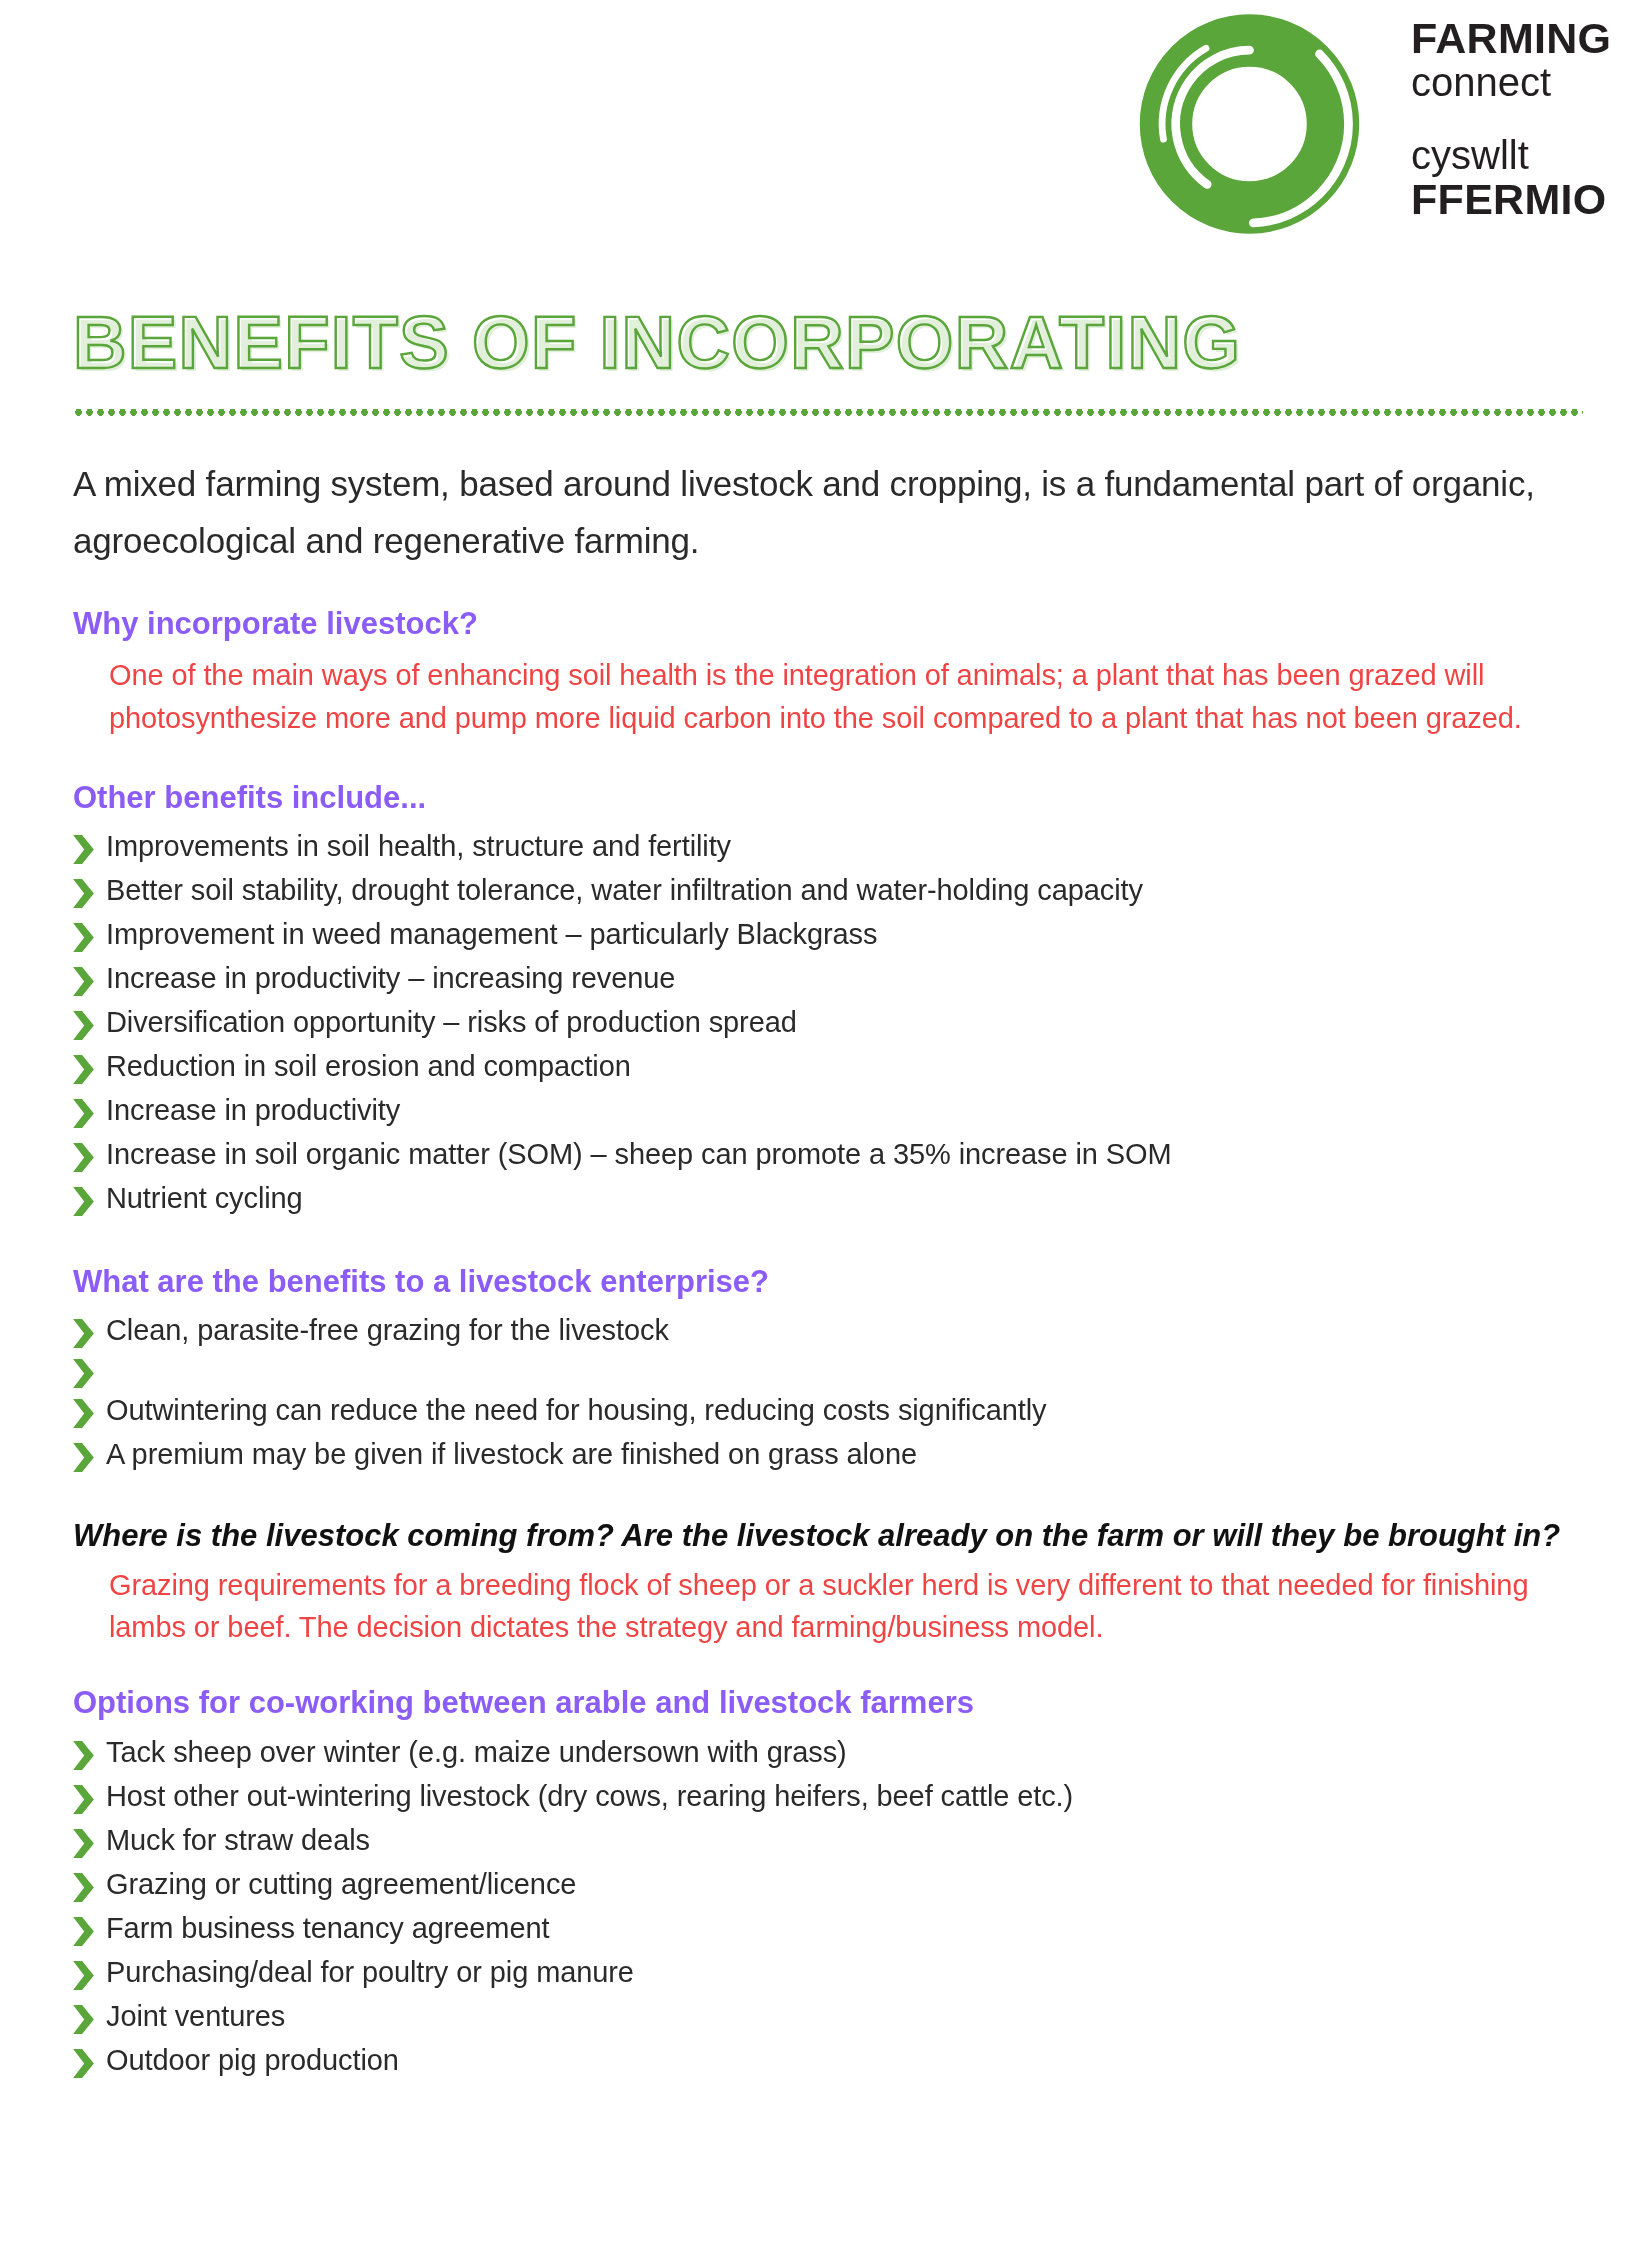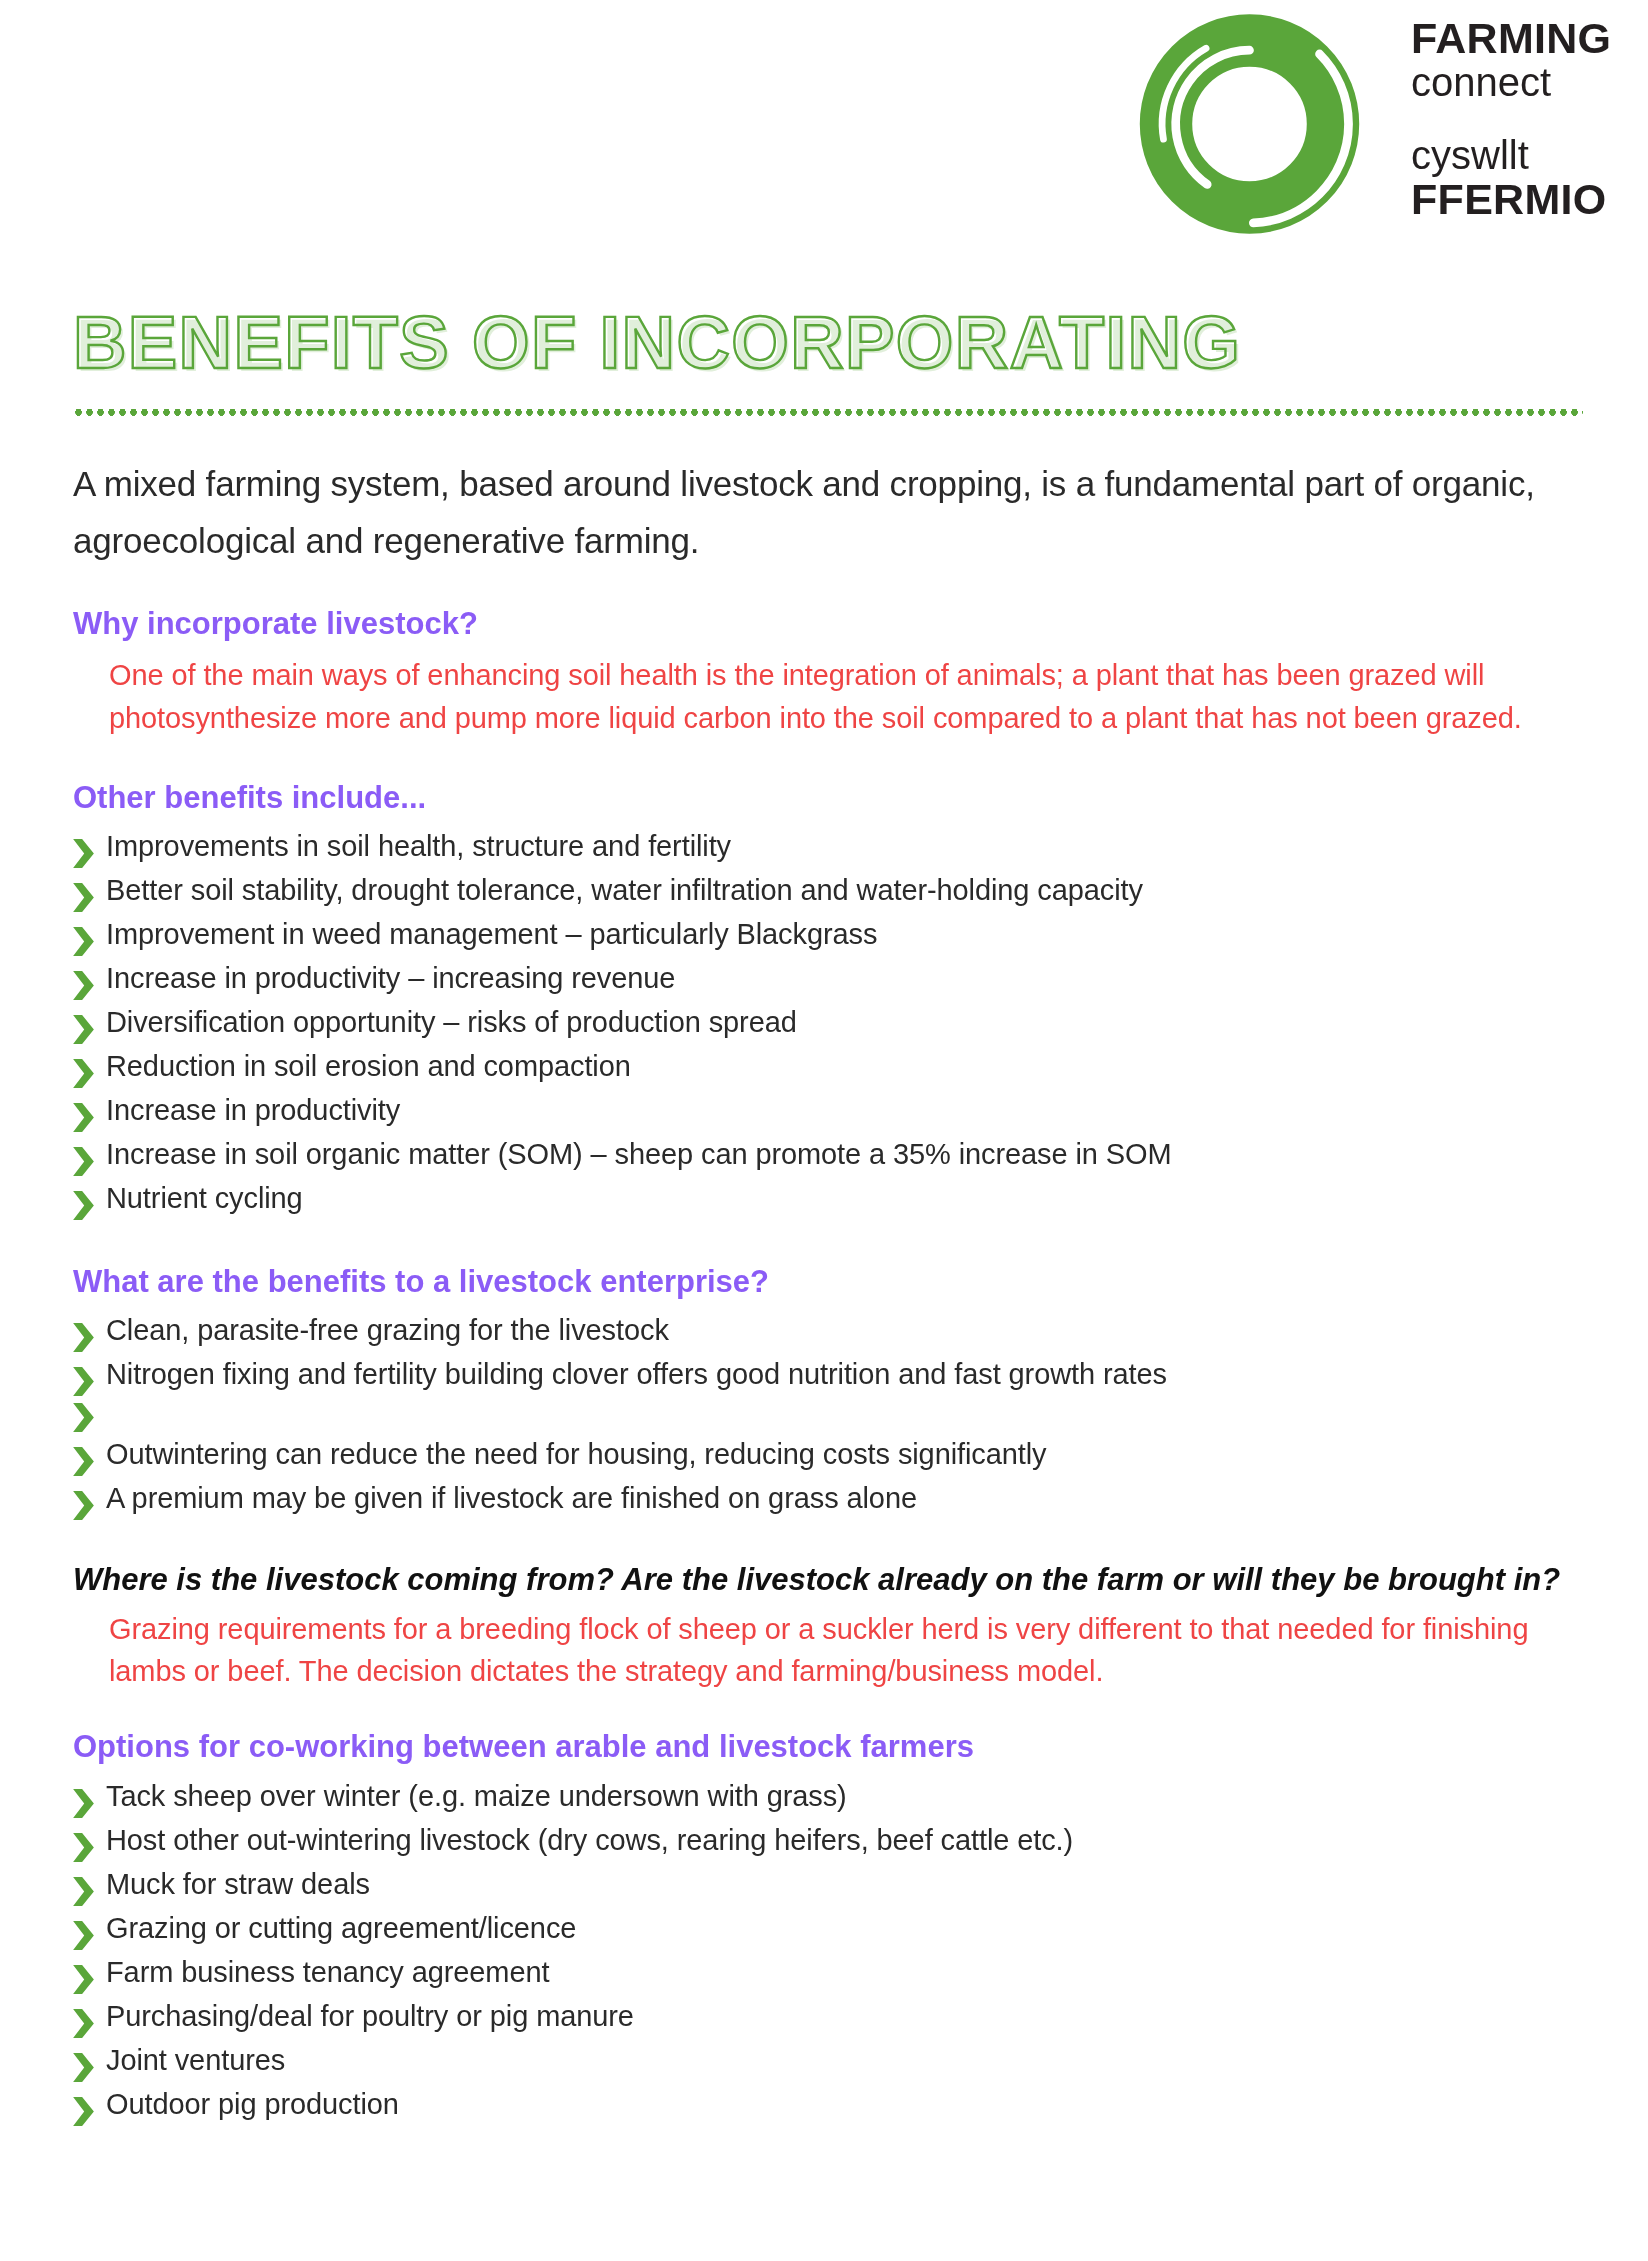--- a/index.html
+++ b/index.html
@@ -38,21 +38,21 @@
   .h-sec  { margin-top:36px; font-size:31px; line-height:38px; font-weight:bold; color:#8b5cf6; }
   .h-sec.mt-lg { margin-top:43px; }
   .h-sec.mt-md { margin-top:39px; }
   .h-italic { margin-top:41px; font-size:31px; line-height:38px; font-weight:bold; font-style:italic; color:#111; }
   .body-para { margin-top:11.2px; font-size:29px; line-height:43px; letter-spacing:-0.1px; color:#ef4444;margin-left:36px; }
   .body-para.tight { margin-top:8.4px; line-height:42px; }
 
   
   ul.bullets { list-style:none; margin:7px 0 0 0; padding:0; }
   ul.bullets.mt12 { margin-top:8.4px; }
-  li.bullet { display:flex; align-items:flex-end; }
+  li.bullet { display:flex; align-items:center; }
   li.bullet .chev { flex:0 0 21px; width:21px; height:29px; margin-top:7px; margin-right:12px; }
   li.bullet .btxt { font-size:29px; line-height:44px; letter-spacing:-0.1px; color:#2a2a2a; }
 </style>
 </head>
 <body>
 
 <div class="page">
 
   <div class="logo">
     <svg class="swirl" viewBox="0 0 120 120">
@@ -145,26 +145,20 @@
       <li class="bullet">
         <svg class="chev" viewBox="0 0 30 42">
             <polygon points="0,0 13,0 30,21 13,42 0,42 16,21" fill="#5aa63a"></polygon>
           </svg>
         <span class="btxt">Clean, parasite-free grazing for the livestock</span>
       </li>
       <li class="bullet">
         <svg class="chev" viewBox="0 0 30 42">
             <polygon points="0,0 13,0 30,21 13,42 0,42 16,21" fill="#5aa63a"></polygon>
           </svg>
-        <span class="btxt">Nitrogen fixing and fertility building clover offers good nutrition and fast growth rates</span>
-      </li>
-      <li class="bullet">
-        <svg class="chev" viewBox="0 0 30 42">
-            <polygon points="0,0 13,0 30,21 13,42 0,42 16,21" fill="#5aa63a"></polygon>
-          </svg>
       </li>
       <li class="bullet">
         <svg class="chev" viewBox="0 0 30 42">
             <polygon points="0,0 13,0 30,21 13,42 0,42 16,21" fill="#5aa63a"></polygon>
           </svg>
         <span class="btxt">Outwintering can reduce the need for housing, reducing costs significantly</span>
       </li>
       <li class="bullet">
         <svg class="chev" viewBox="0 0 30 42">
             <polygon points="0,0 13,0 30,21 13,42 0,42 16,21" fill="#5aa63a"></polygon>

